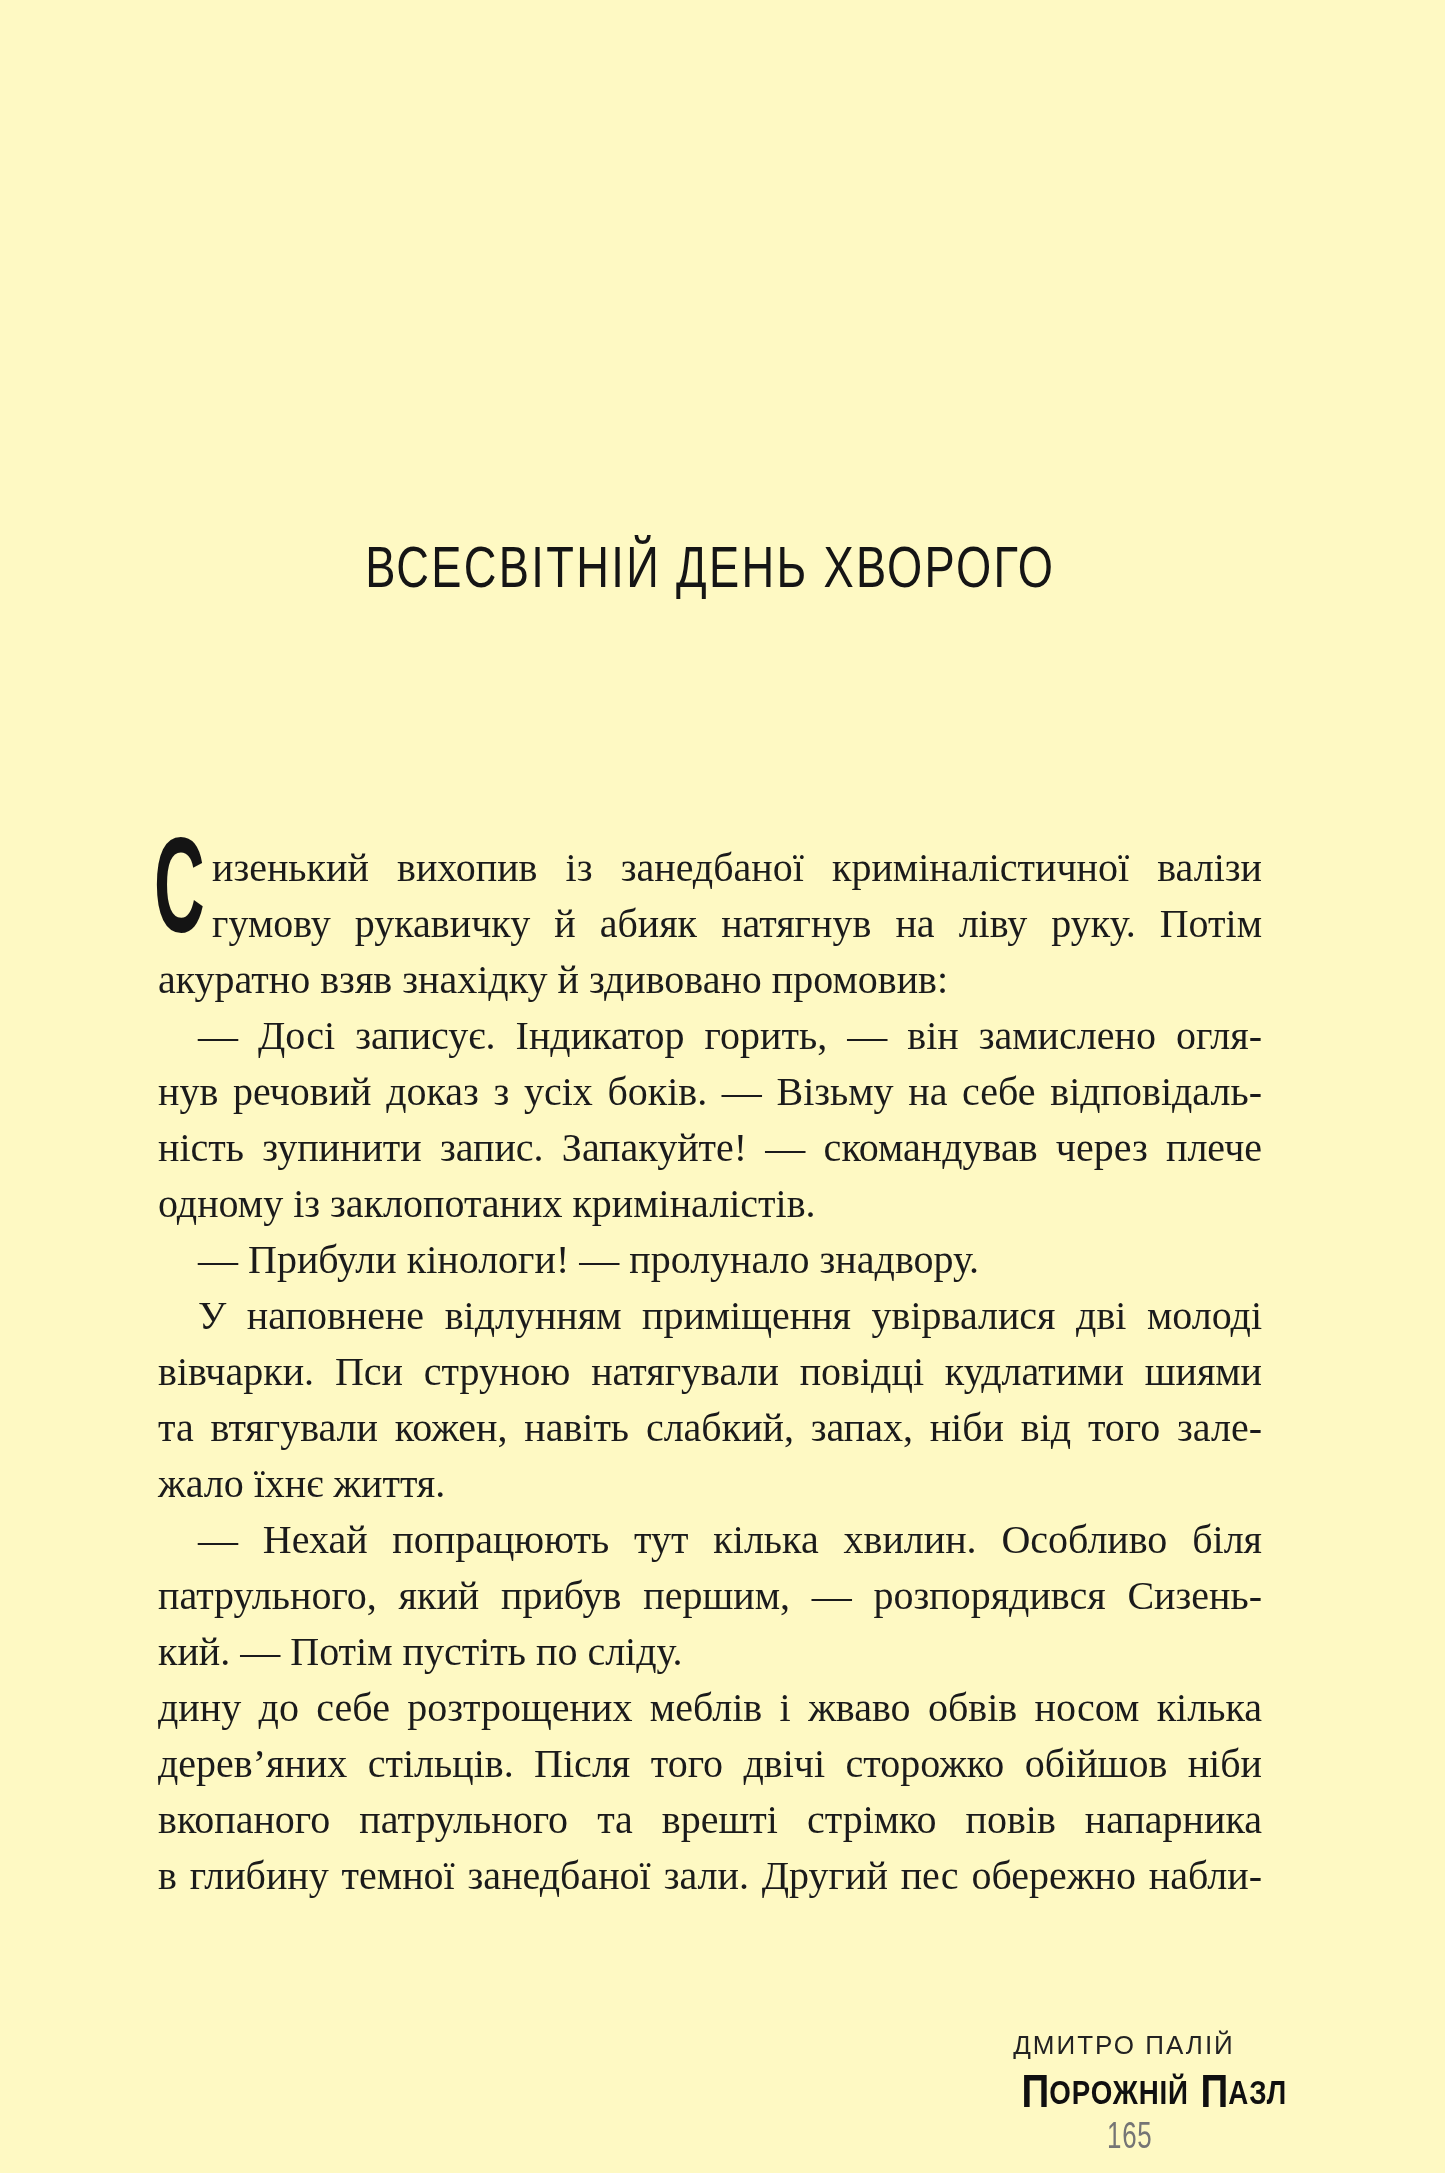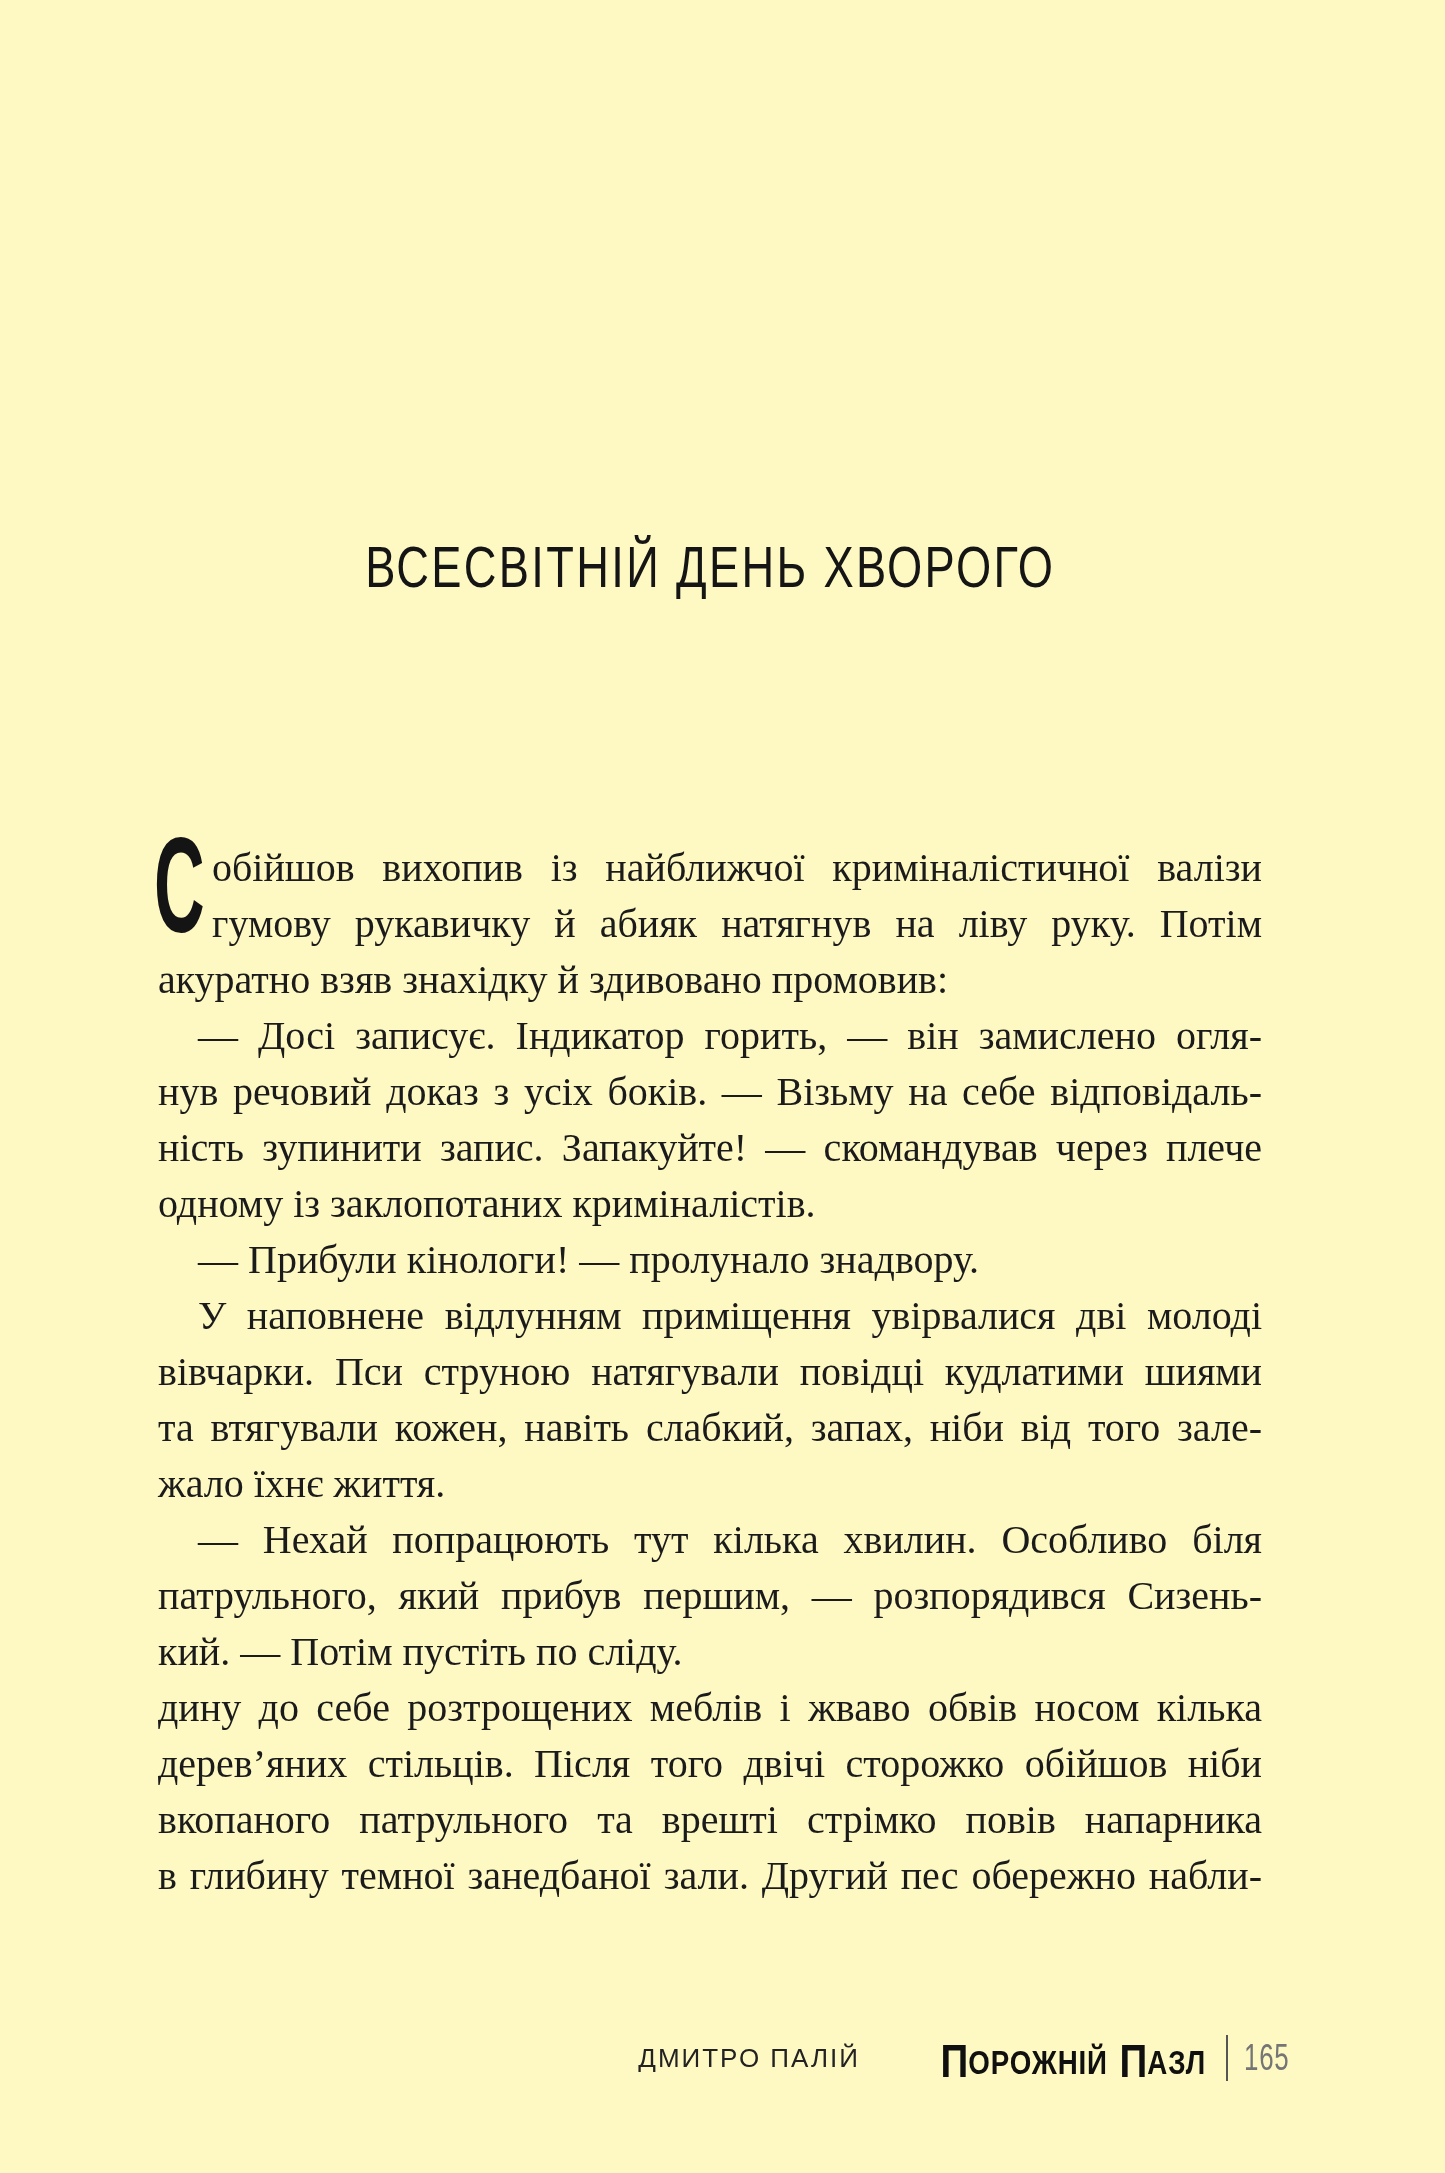--- a/index.html
+++ b/index.html
@@ -76,20 +76,21 @@
   }
 
   
   .footer {
     position: absolute;
     top: 2030px;
     right: 138px;
     height: 56px;
     display: flex;
     align-items: center;
+    flex-direction: column;
   }
   .footer-author {
     font-family: "Liberation Sans", sans-serif;
     font-size: 26px;
     letter-spacing: 2px;
     color: #222222;
     margin-right: 30px;
     white-space: nowrap;
   }
   .footer-logo {
@@ -135,21 +136,21 @@
 </head>
 <body>
 
 <div class="page">
 
   <h1 class="chapter-title"><span class="squeeze">ВСЕСВІТНІЙ ДЕНЬ ХВОРОГО</span></h1>
 
   <span class="drop-cap">С</span>
 
   <div class="body-text">
-      <div class="line j drop-ind">обійшов вихопив із найближчої криміналістичної валізи</div>
+      <div class="line j drop-ind">изенький вихопив із занедбаної криміналістичної валізи</div>
       <div class="line j drop-ind">гумову рукавичку й абияк натягнув на ліву руку. Потім</div>
       <div class="line">акуратно взяв знахідку й здивовано промовив:</div>
       <div class="line j ind">— Досі записує. Індикатор горить, — він замислено огля-</div>
       <div class="line j">нув речовий доказ з усіх боків. — Візьму на себе відповідаль-</div>
       <div class="line j">ність зупинити запис. Запакуйте! — скомандував через плече</div>
       <div class="line">одному із заклопотаних криміналістів.</div>
       <div class="line ind">— Прибули кінологи! — пролунало знадвору.</div>
       <div class="line j ind">У наповнене відлунням приміщення увірвалися дві молоді</div>
       <div class="line j">вівчарки. Пси струною натягували повідці кудлатими шиями</div>
       <div class="line j">та втягували кожен, навіть слабкий, запах, ніби від того зале-</div>

